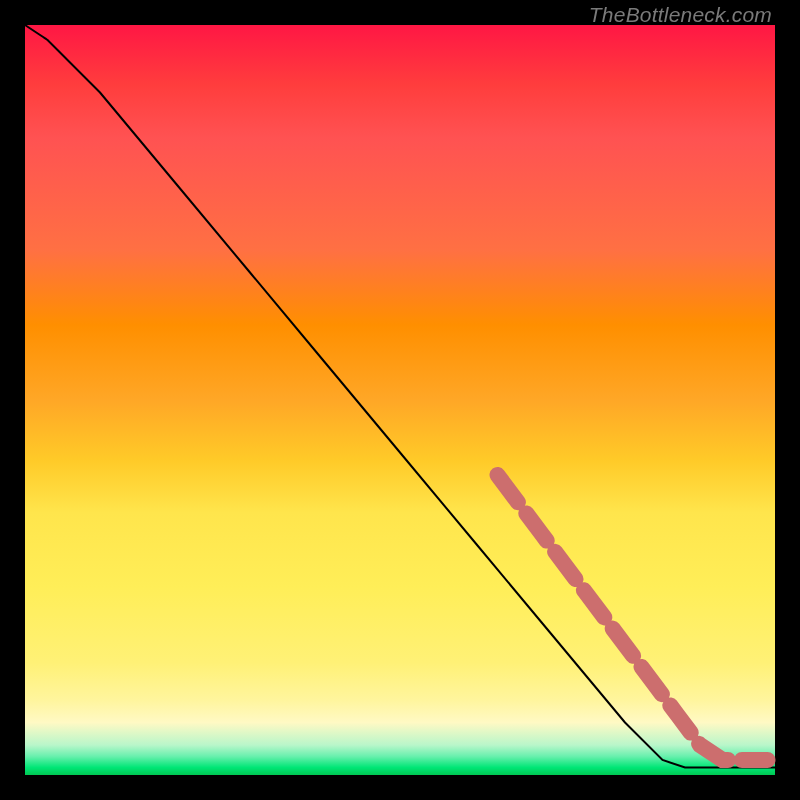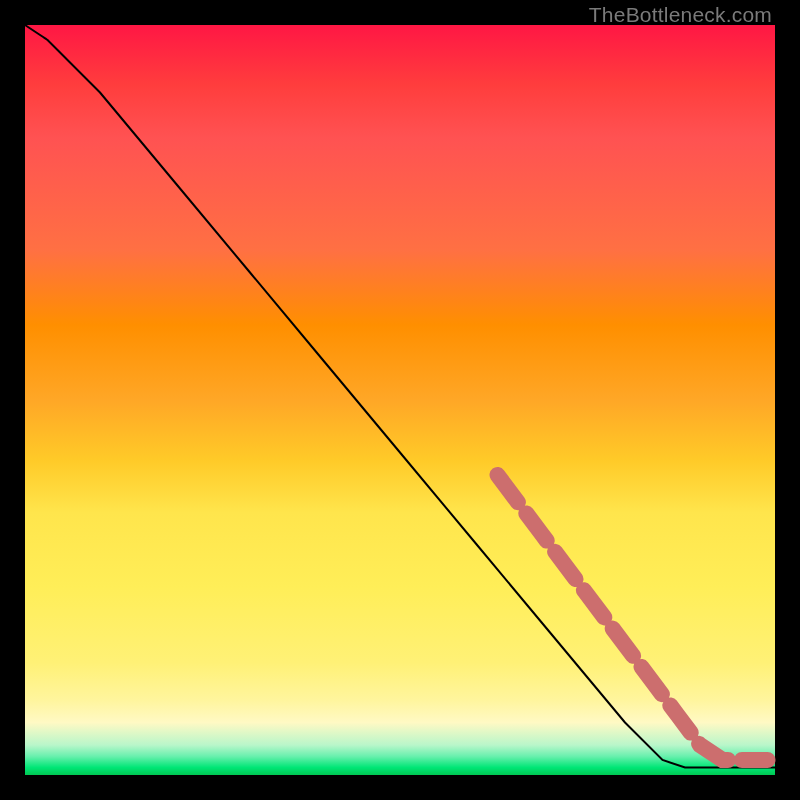--- a/index.html
+++ b/index.html
@@ -43,20 +43,21 @@
   }
   .watermark {
     position: absolute;
     top: 3px;
     right: 28px;
     font-family: Arial, Helvetica, sans-serif;
     font-size: 21px;
     color: #7a7a7a;
     letter-spacing: 0.2px;
     user-select: none;
+    font-style: italic;
   }
   svg.overlay {
     position: absolute;
     left: 25px;
     top: 25px;
     width: 750px;
     height: 750px;
     overflow: visible;
   }
 </style>

